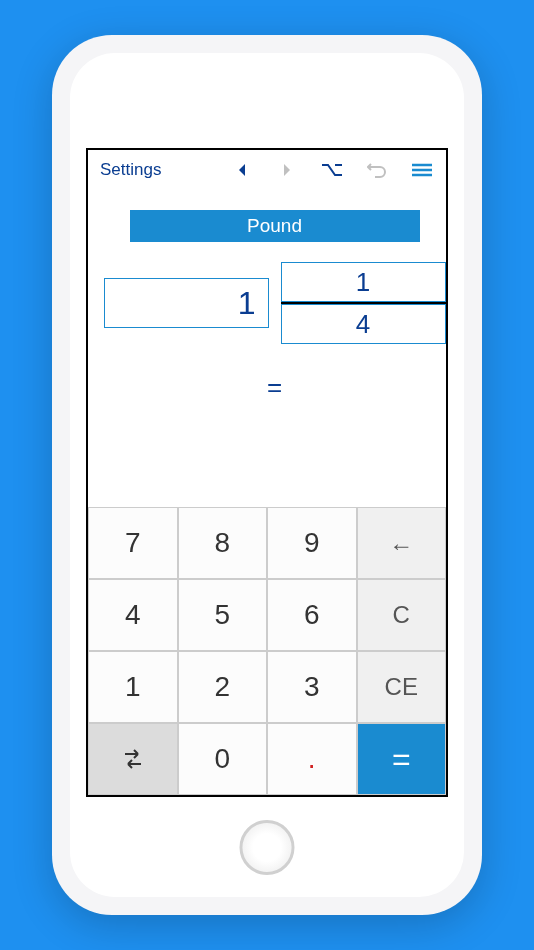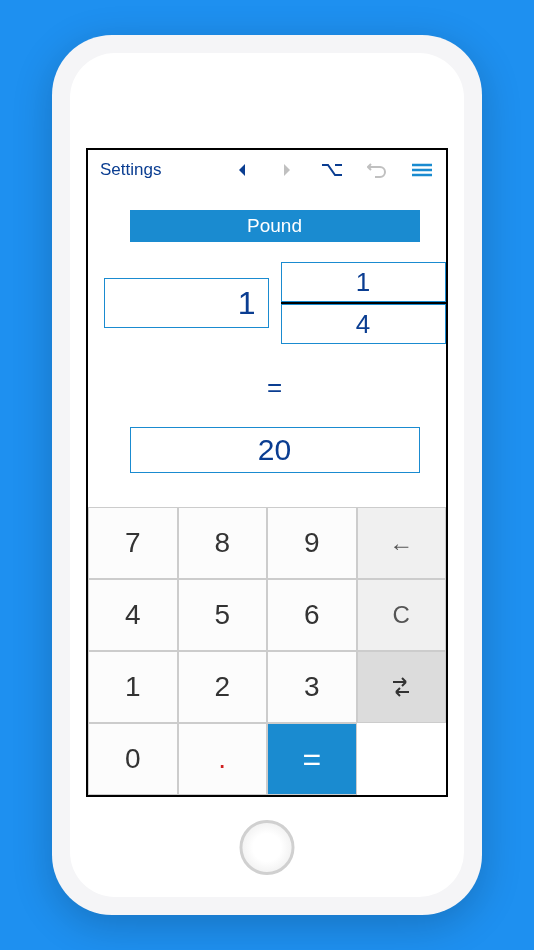--- a/index.html
+++ b/index.html
@@ -296,37 +296,37 @@
           <div class="whole-input">1</div>
           <div class="fraction-part">
             <div class="frac-input">1</div>
             <div class="frac-line"></div>
             <div class="frac-input">4</div>
           </div>
         </div>
 
         <div class="equals-sign">=</div>
 
-        <div class="result-input">20</div>
       </div>
 
       <div class="keypad">
         <div class="key">7</div>
         <div class="key">8</div>
         <div class="key">9</div>
         <div class="key action">←</div>
 
         <div class="key">4</div>
         <div class="key">5</div>
         <div class="key">6</div>
         <div class="key action">C</div>
 
         <div class="key">1</div>
         <div class="key">2</div>
         <div class="key">3</div>
+        <div class="key action">CE</div>
 
         <div class="key swap">
           <svg width="26" height="22" viewBox="0 0 26 22">
             <path d="M5 6 L18 6 M18 6 L14 2 M18 6 L14 10" stroke="#333" stroke-width="2" fill="none"></path>
             <path d="M21 16 L8 16 M8 16 L12 12 M8 16 L12 20" stroke="#333" stroke-width="2" fill="none"></path>
           </svg>
         </div>
         <div class="key">0</div>
         <div class="key decimal">.</div>
         <div class="key equals">=</div>

